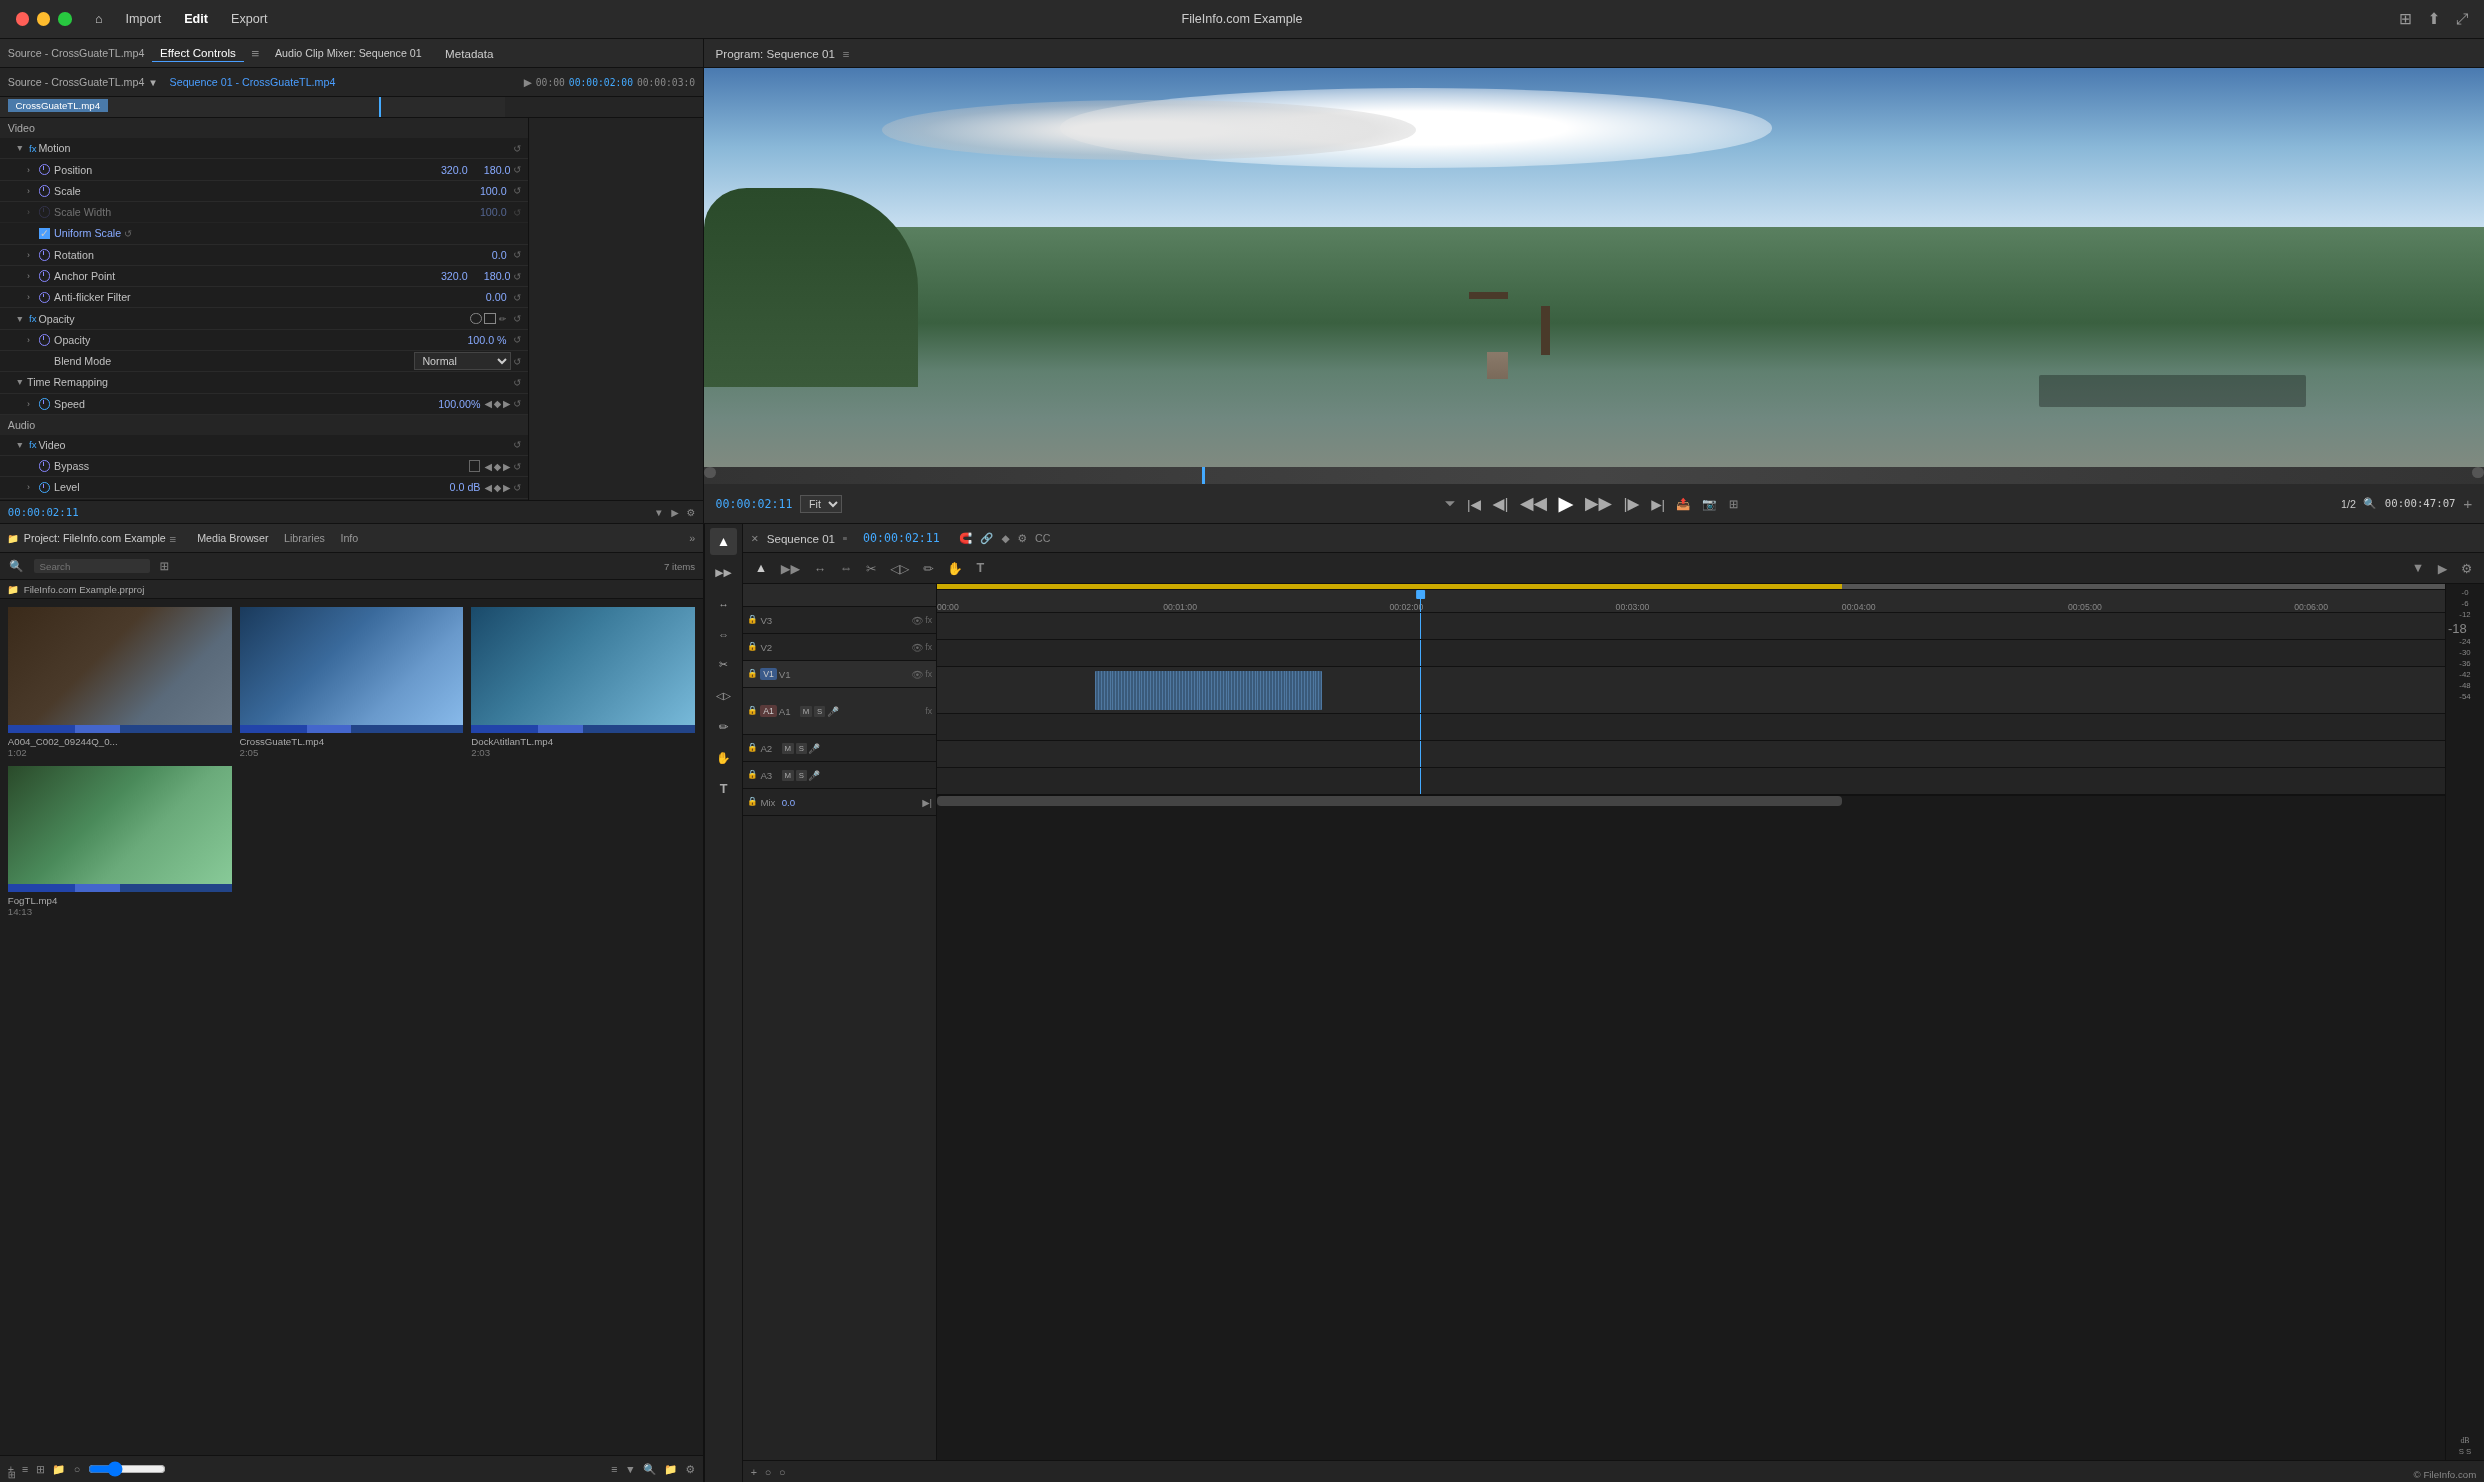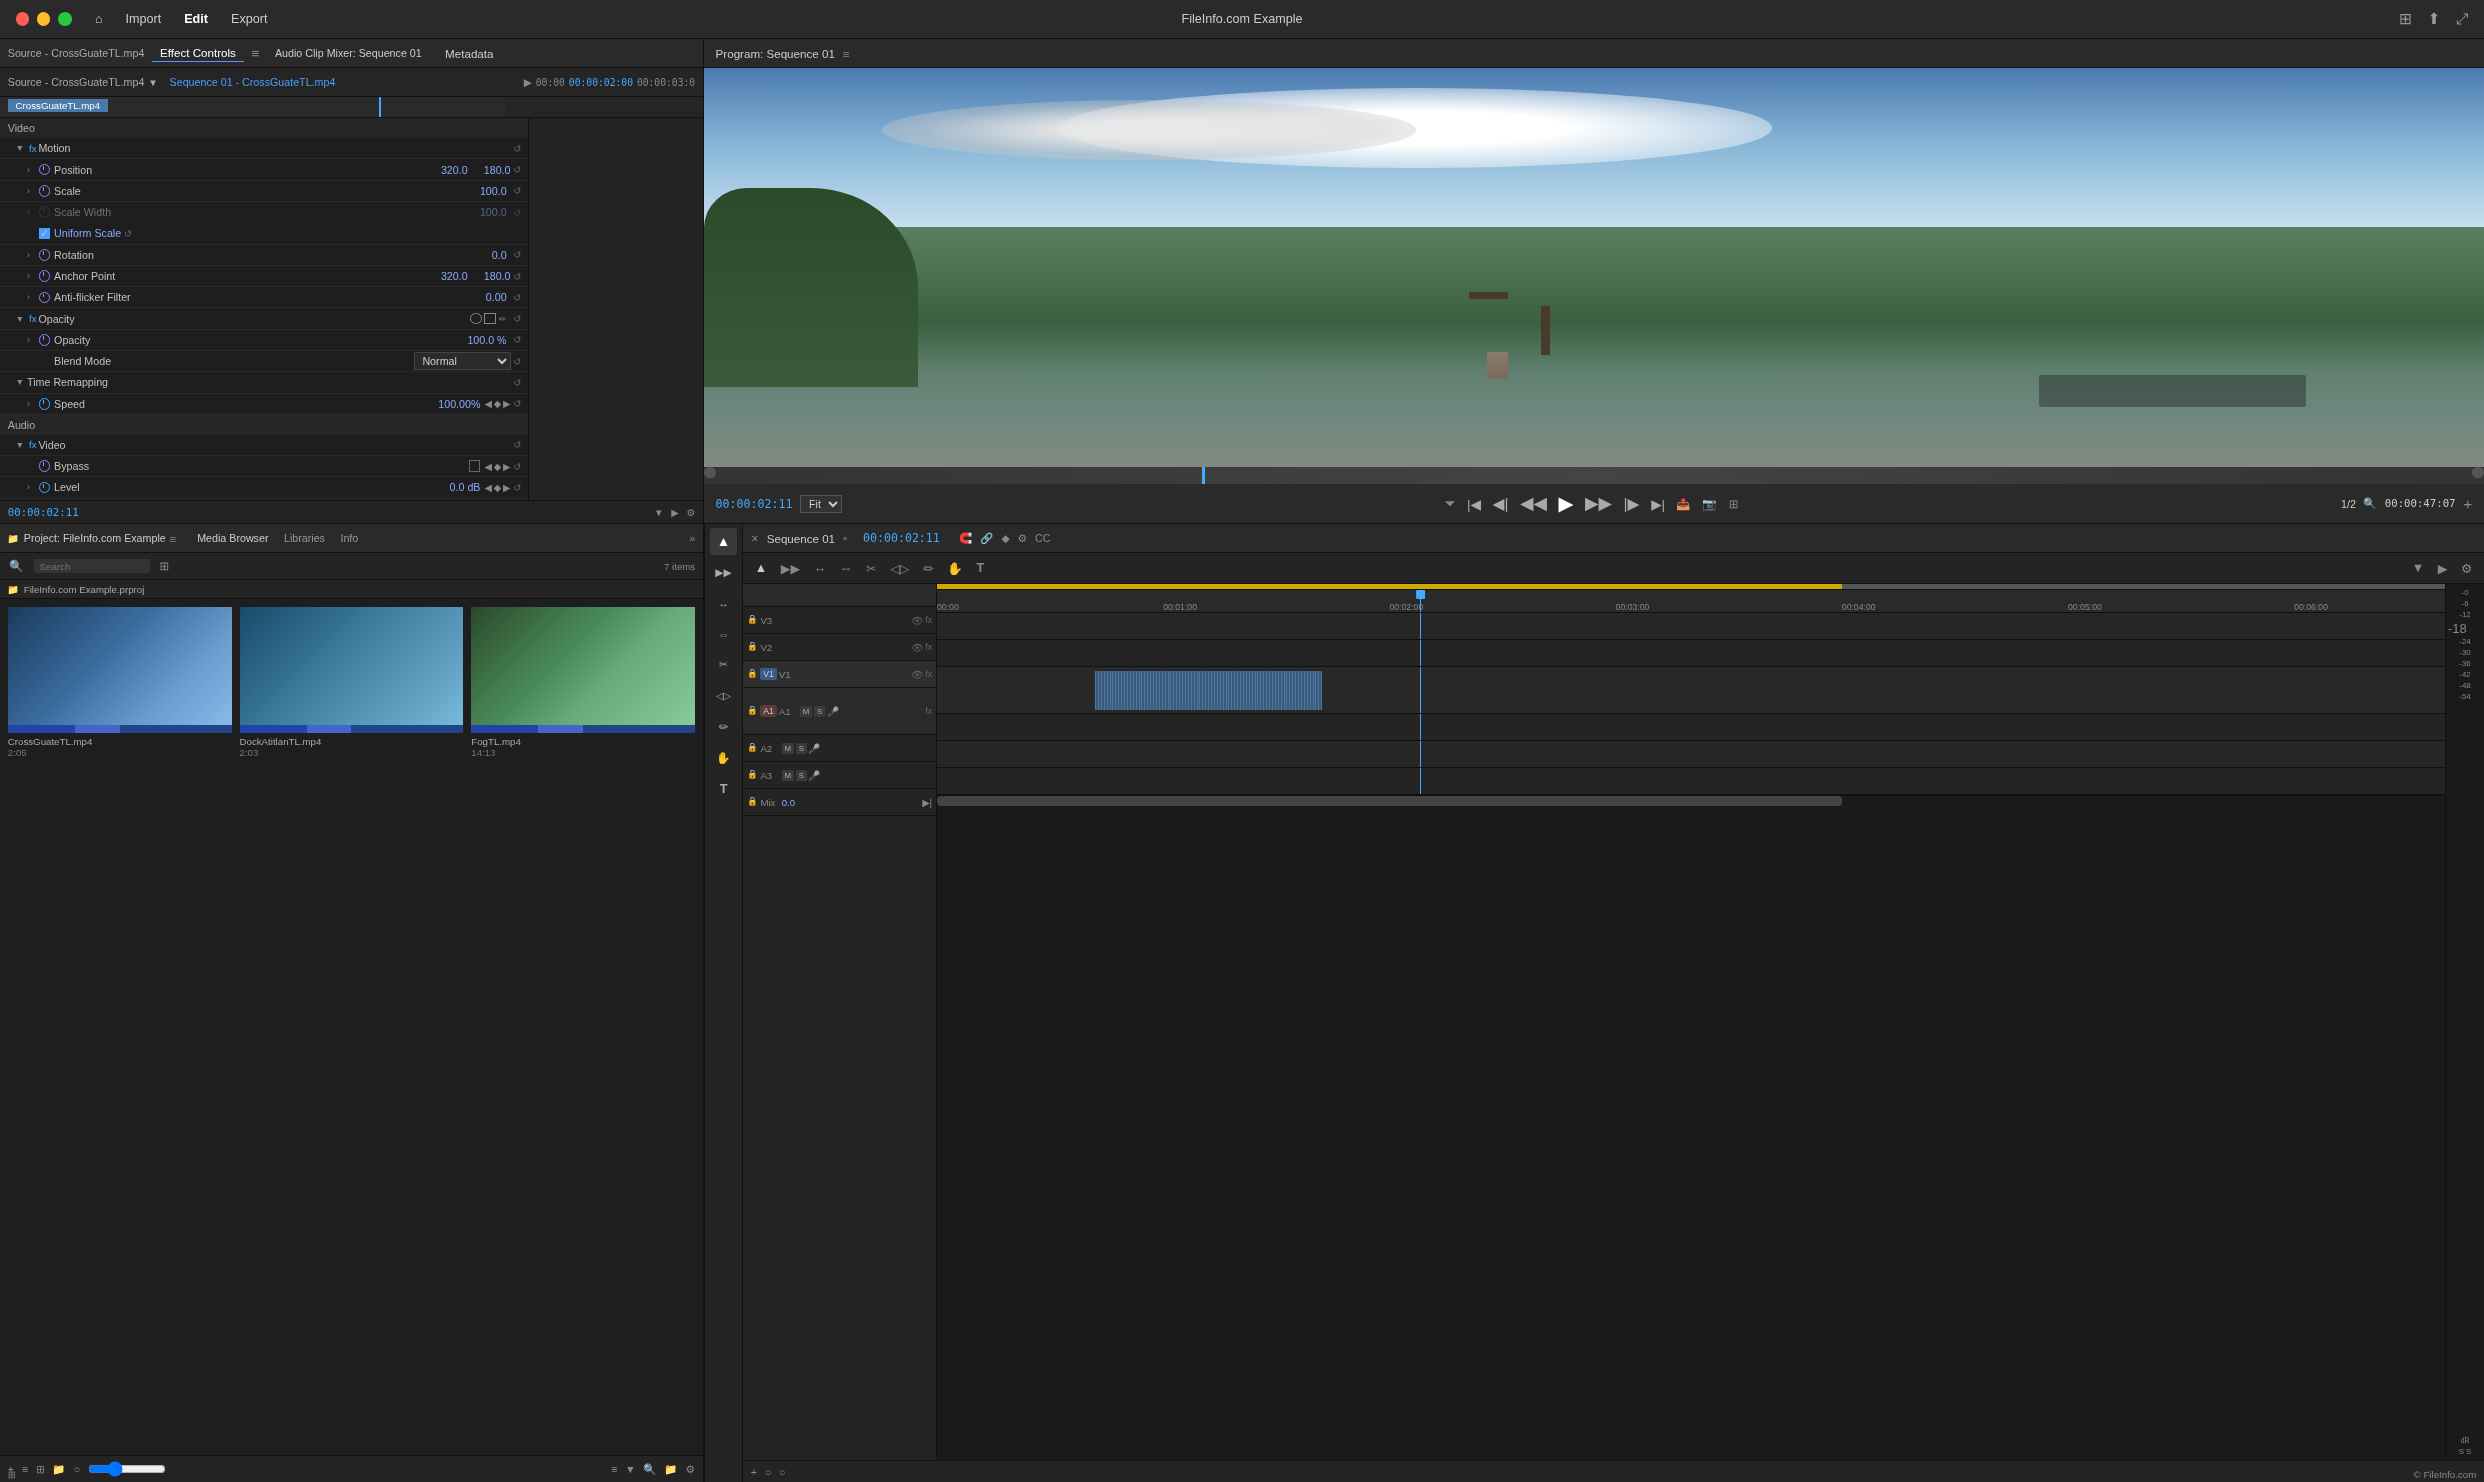--- a/index.html
+++ b/index.html
@@ -821,20 +821,27 @@
 
       <div class="project-files-label">
         <span class="proj-file-icon">📁</span>
         <span class="proj-file-name">FileInfo.com Example.prproj</span>
       </div>
 
       <div class="project-grid">
 
 
 
+        <div class="proj-item">
+          <div class="proj-thumb thumb-3">
+            <div class="proj-thumb-bar"></div>
+          </div>
+          <div class="proj-item-name">A004_C002_09244Q_0...</div>
+          <div class="proj-item-dur">1:02</div>
+        </div>
 
         <div class="proj-item">
           <div class="proj-thumb thumb-4">
             <div class="proj-thumb-bar"></div>
           </div>
           <div class="proj-item-name">CrossGuateTL.mp4</div>
           <div class="proj-item-dur">2:05</div>
         </div>
 
         <div class="proj-item">

